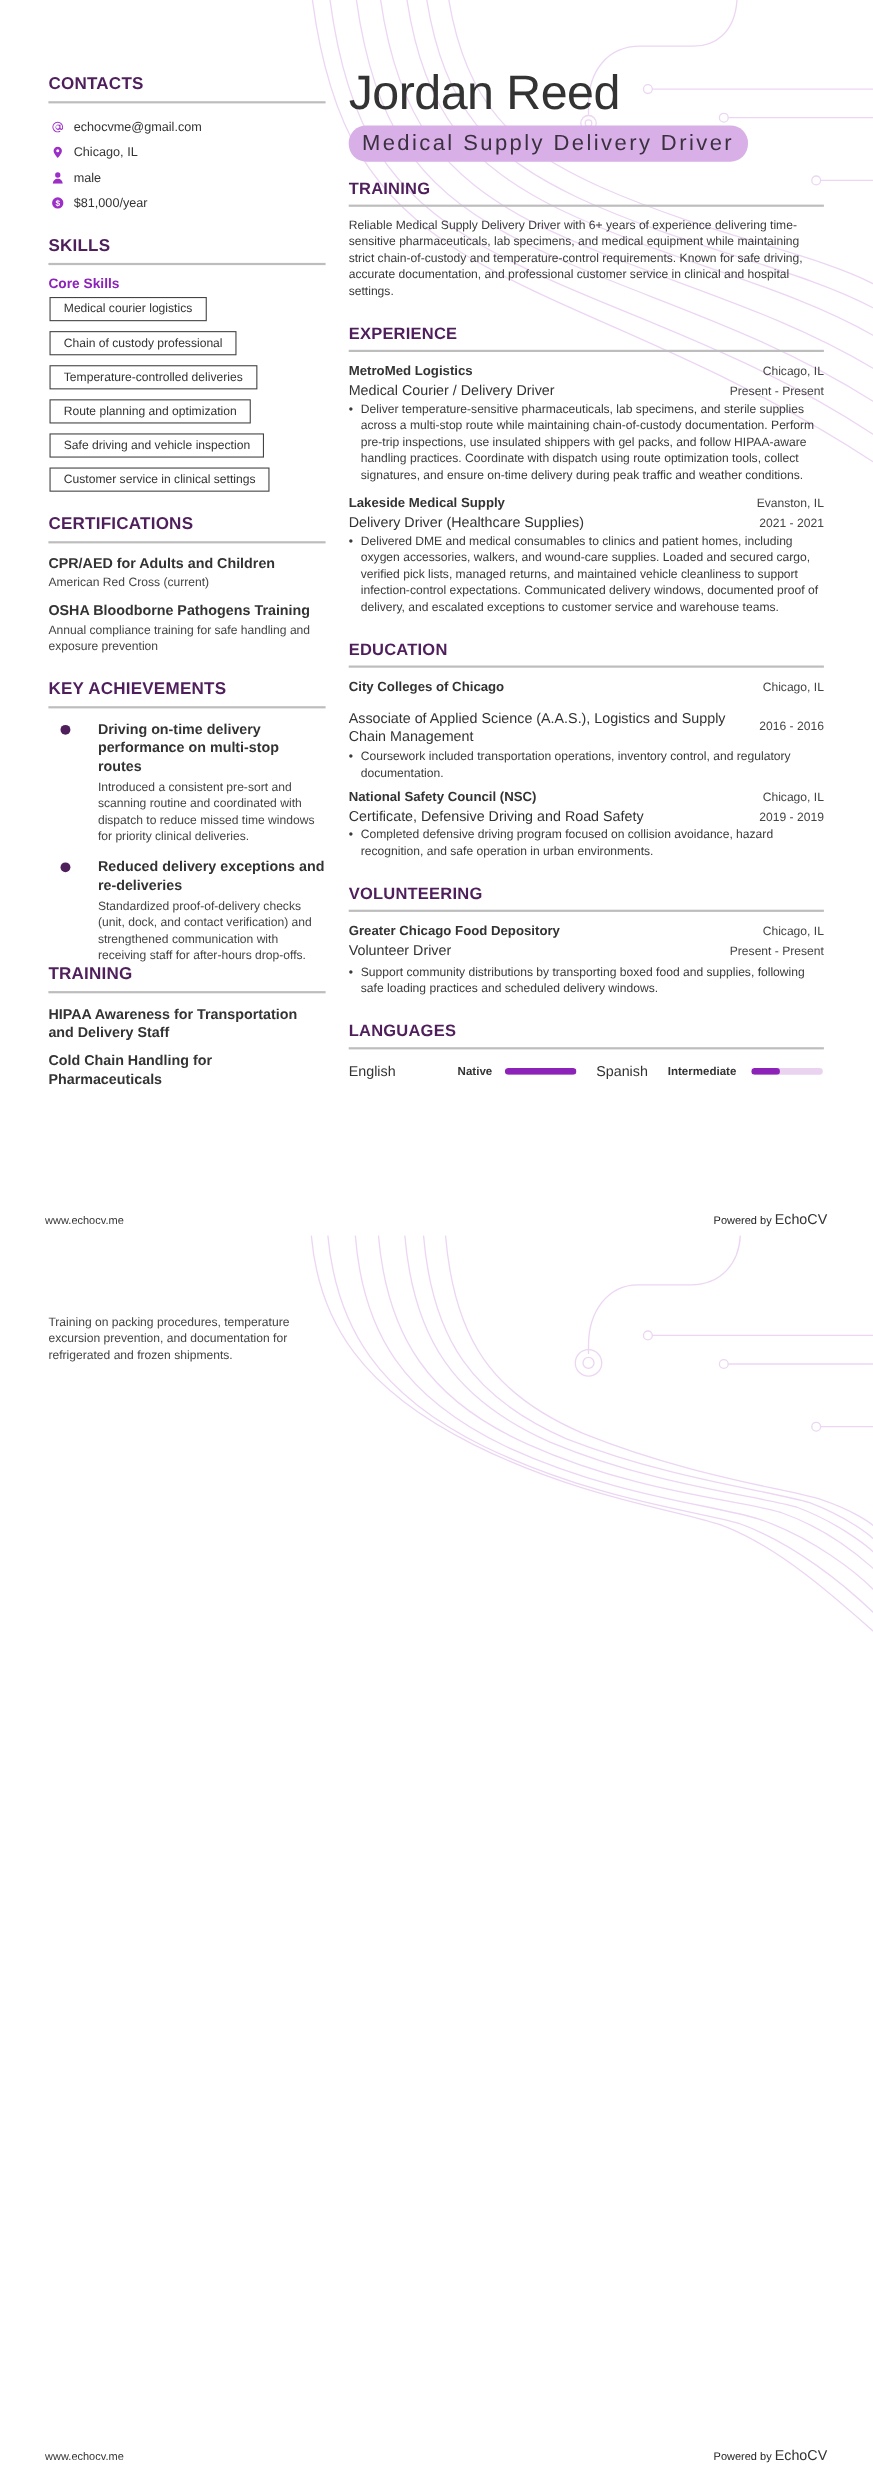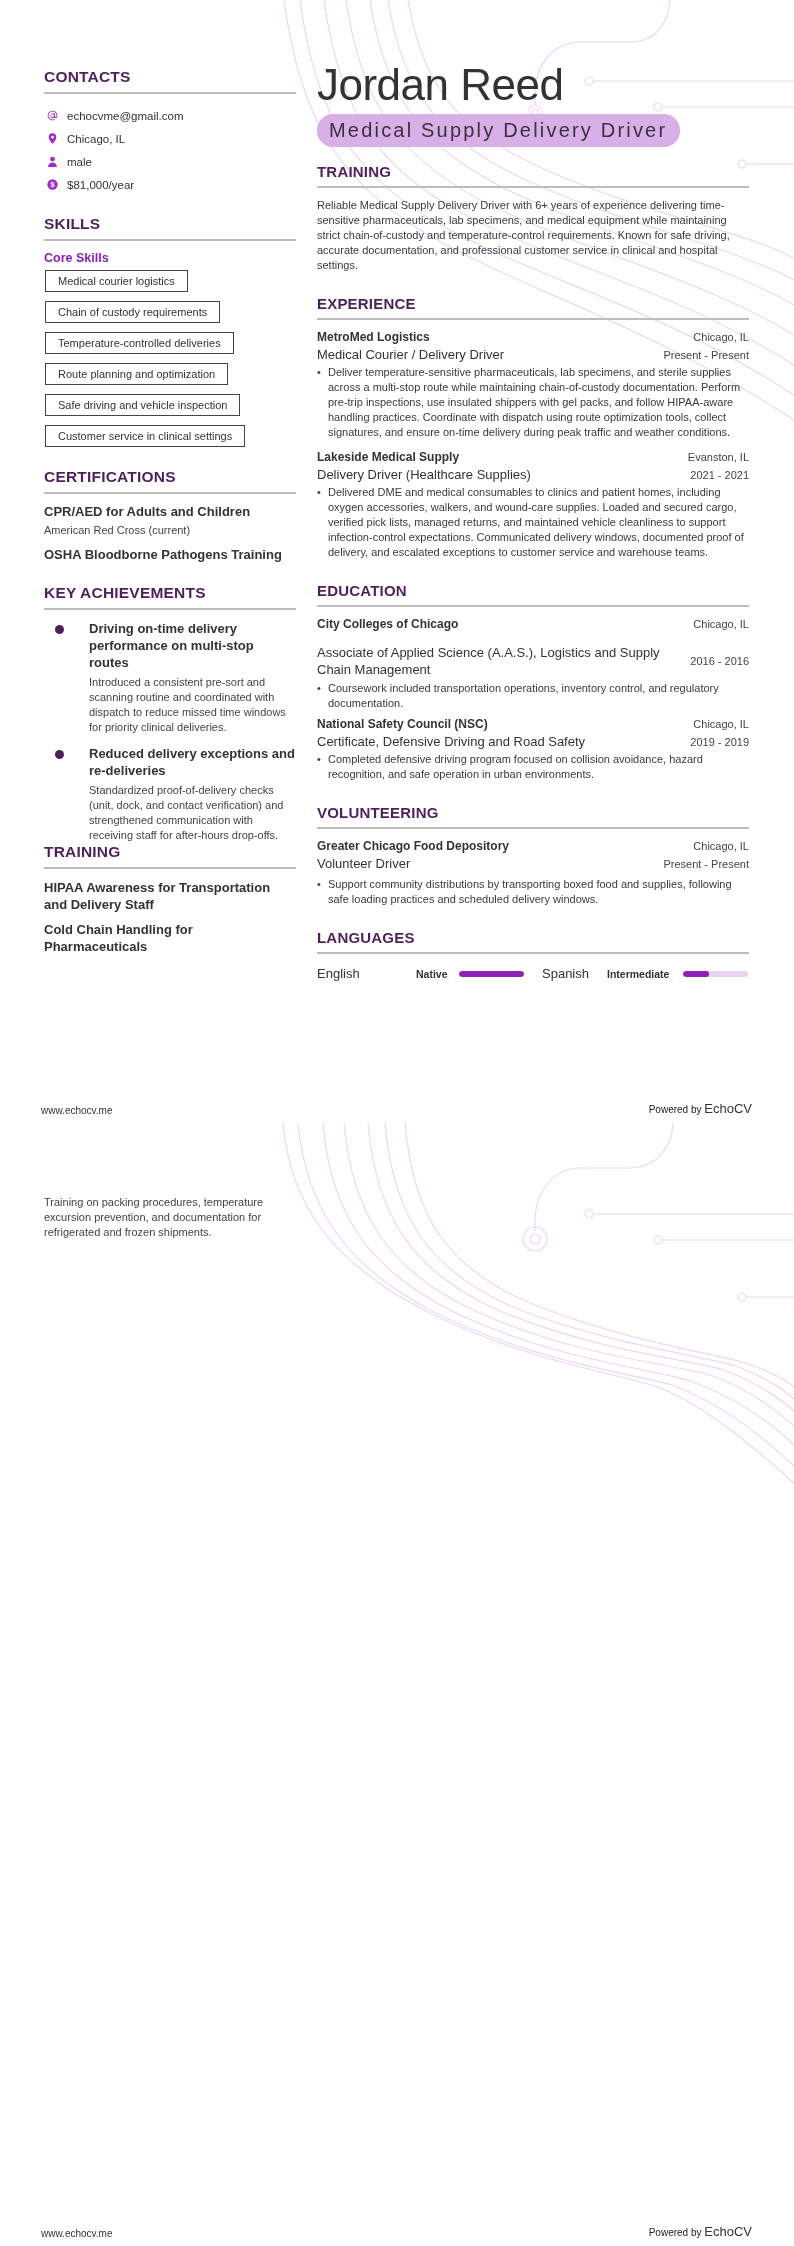--- a/index.html
+++ b/index.html
@@ -117,34 +117,35 @@
             </svg>
           </span>
         <span>$81,000/year</span>
       </div>
     </div>
 
     <div class="sec-title" style="margin-top:19px;">SKILLS</div>
     <div class="subhead">Core Skills</div>
     <div class="skills-list">
       <span class="skill">Medical courier logistics</span>
-      <span class="skill">Chain of custody requirements</span>
+      <span class="skill">Chain of custody professional</span>
       <span class="skill">Temperature-controlled deliveries</span>
       <span class="skill">Route planning and optimization</span>
       <span class="skill">Safe driving and vehicle inspection</span>
       <span class="skill">Customer service in clinical settings</span>
     </div>
 
     <div class="sec-title" style="margin-top:12px;">CERTIFICATIONS</div>
     <div>
       <div class="cert-name">CPR/AED for Adults and Children</div>
       <div class="cert-desc">American Red Cross (current)</div>
     </div>
     <div>
       <div class="cert-name" style="margin-top:9px;">OSHA Bloodborne Pathogens Training</div>
+      <div class="cert-desc">Annual compliance training for safe handling and exposure prevention</div>
     </div>
 
     <div class="sec-title" style="margin-top:22px;">KEY ACHIEVEMENTS</div>
     <div class="ach">
       <span class="dot"></span>
       <div class="body">
         <div class="t">Driving on-time delivery performance on multi-stop routes</div>
         <div class="d">Introduced a consistent pre-sort and scanning routine and coordinated with dispatch to reduce missed time windows for priority clinical deliveries.</div>
       </div>
     </div>

